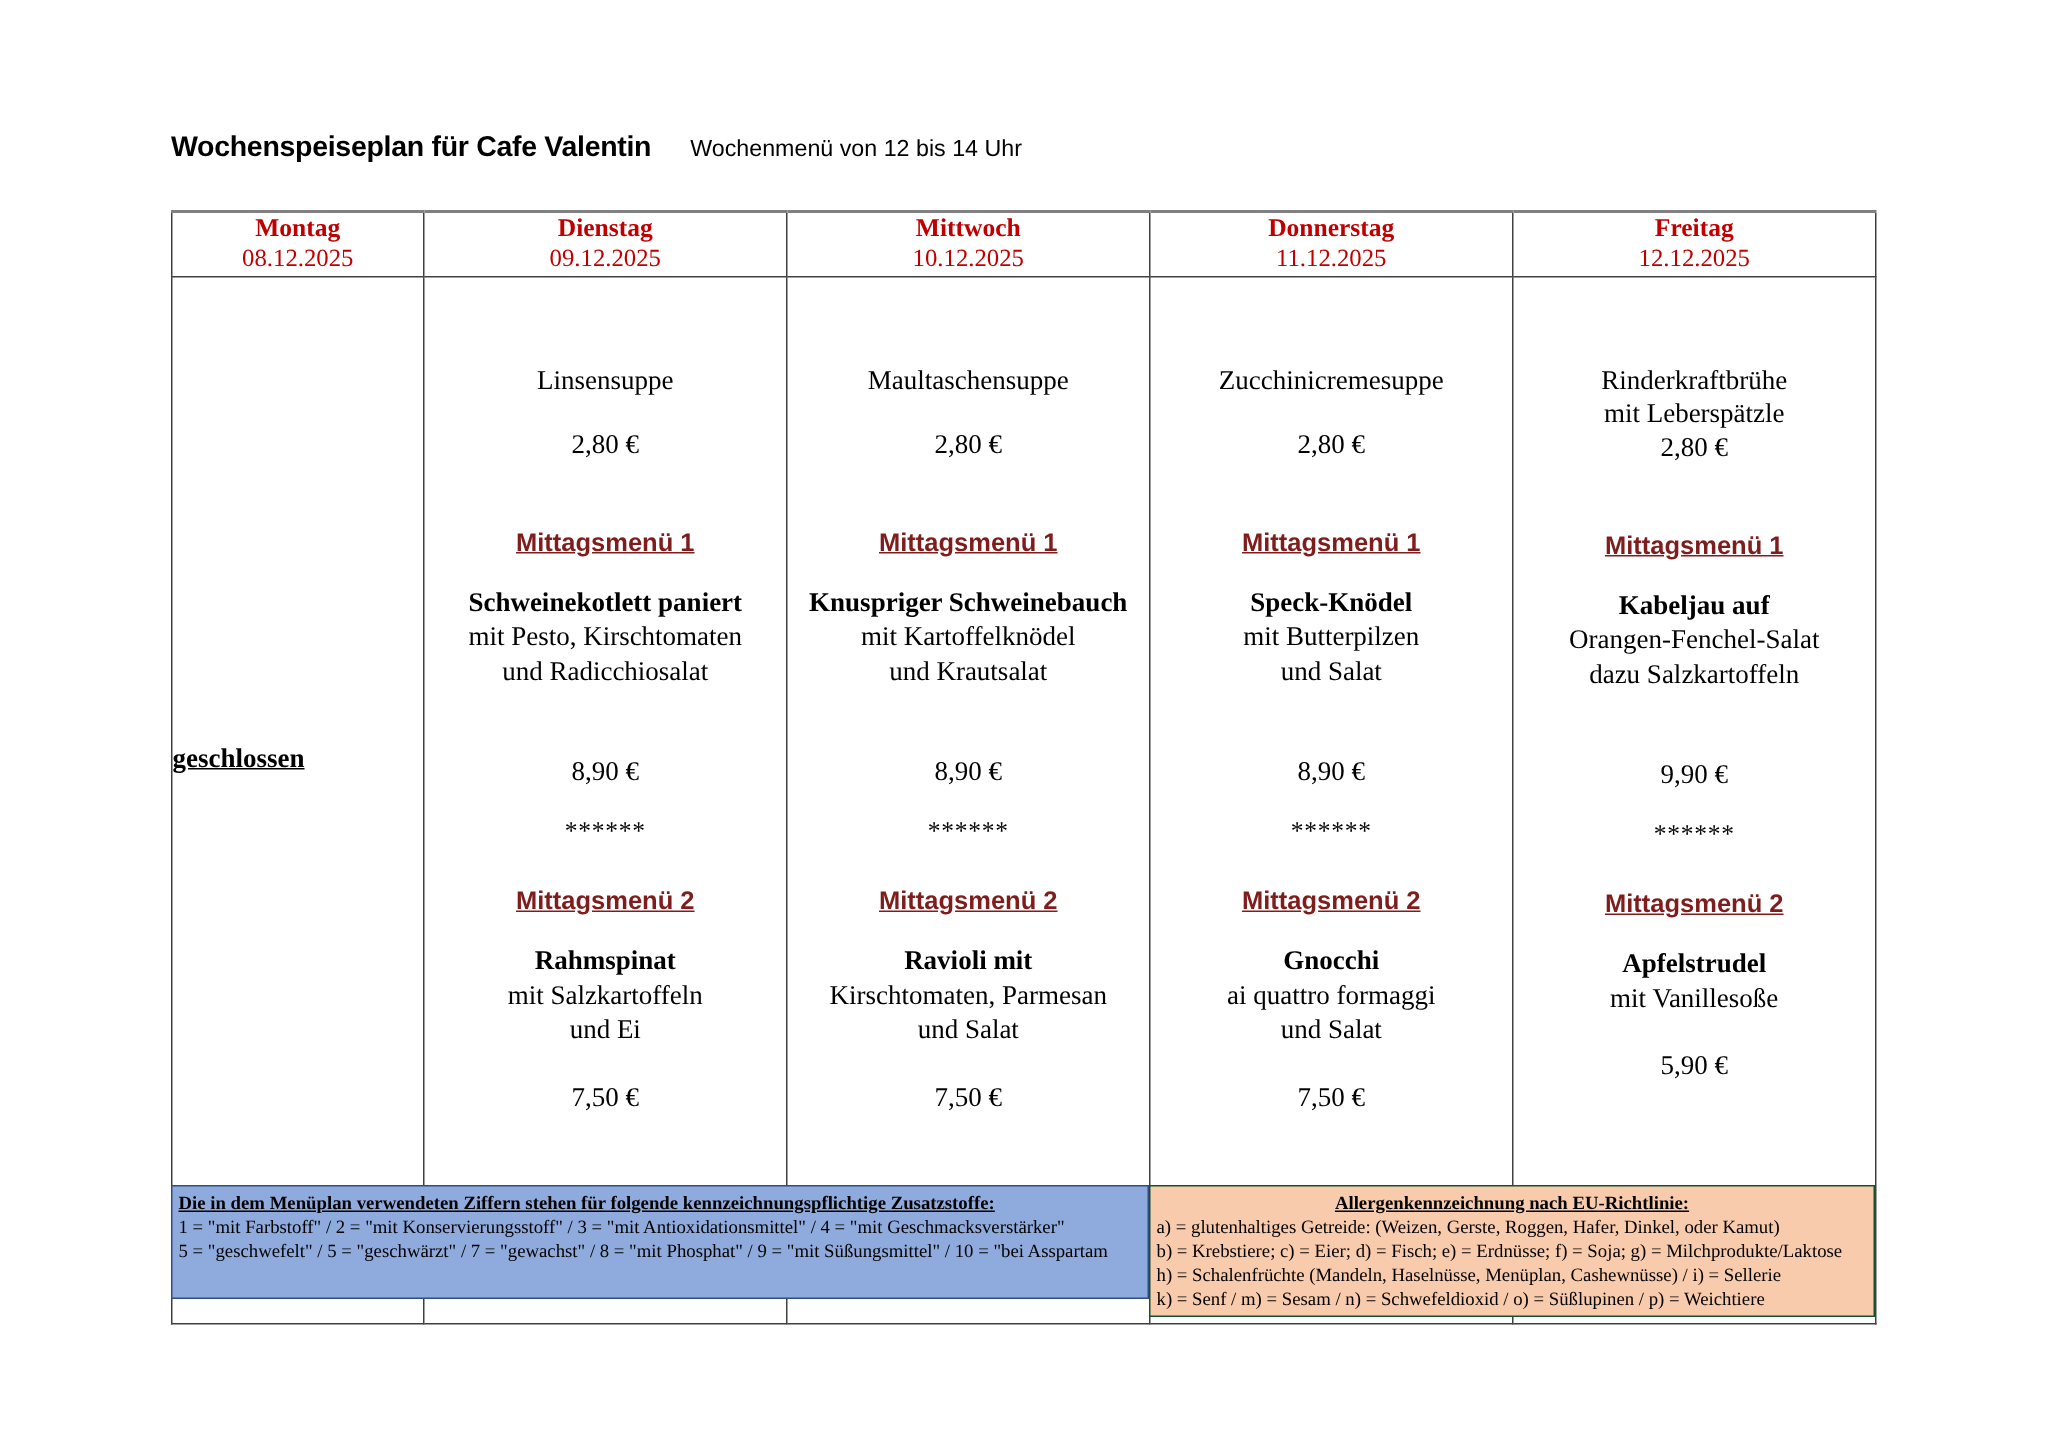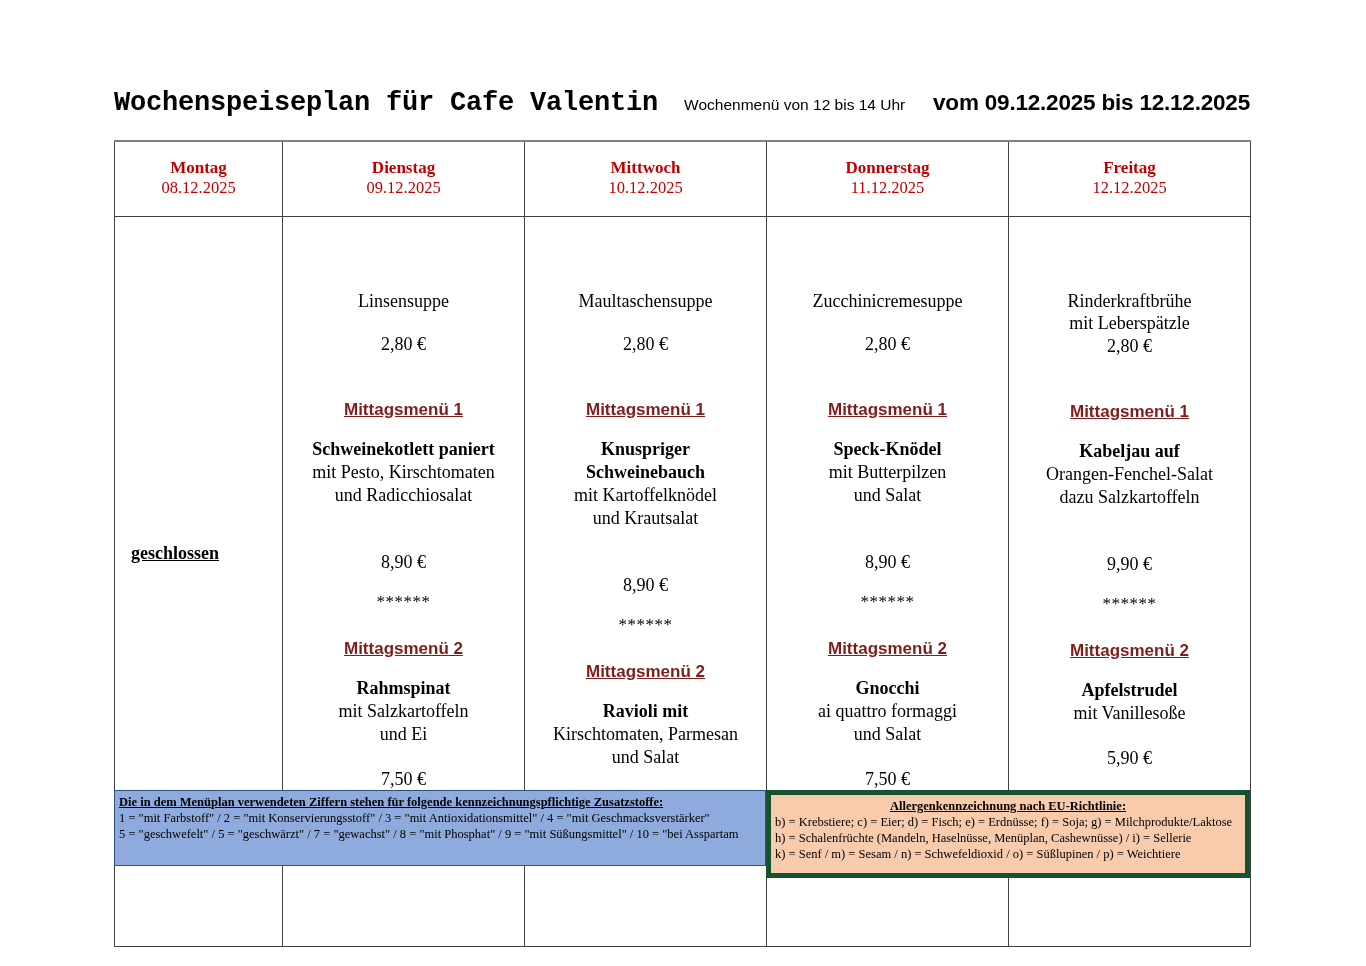--- a/index.html
+++ b/index.html
@@ -20,23 +20,23 @@
   .header {
     position: absolute;
     left: 114px;
     top: 88px;
     width: 1136px;
     height: 34px;
     display: flex;
     align-items: baseline;
   }
   .title-main {
-    font-family: Liberation Mono, monospace;
-    font-weight: bold;
-    font-size: 27px;
+    font-family: Liberation Sans, sans-serif;
+    font-weight: bold;
+    font-size: 19px;
     letter-spacing: -0.2px;
     white-space: nowrap;
   }
   .title-sub {
     font-family: "Liberation Sans", sans-serif;
     font-size: 15.5px;
     margin-left: 26px;
     white-space: nowrap;
   }
   .title-range {
@@ -51,21 +51,21 @@
   
   .plan-table {
     position: absolute;
     left: 114px;
     top: 140px;
     width: 1136px;
     border-collapse: collapse;
     table-layout: fixed;
   }
   .plan-table td, .plan-table th {
-    padding: 16px;
+    padding: 0;
     vertical-align: top;
     border: 1px solid #404040;
   }
   .plan-table .outer-top { border-top: 2px solid #808080; }
   .plan-table .col-mon { width: 168px; }
   .plan-table .col-day { width: 242px; }
 
   
   .day-head {
     height: 42px;
@@ -174,21 +174,21 @@
     width: 652px;
     height: 76px;
     background: #8FAADC;
     border: 1px solid #2f4f7f;
   }
   .box-allergens {
     left: 652px;
     width: 484px;
     height: 88px;
     background: #F8CBAD;
-    border: 5px solid #14532d;
+    border: 1px solid #14532d;
   }
   .box-head {
     font-weight: bold;
     font-size: 12.5px;
     line-height: 16px;
     text-decoration: underline;
     font-family: "Liberation Serif", serif;
   }
   .box-allergens .box-head { text-align: center; }
   .box-line {
@@ -196,21 +196,20 @@
     line-height: 16px;
     white-space: nowrap;
   }
 </style>
 </head>
 <body>
 
 <div class="header">
   <span class="title-main">Wochenspeiseplan für Cafe Valentin</span>
   <span class="title-sub">Wochenmenü von 12 bis 14 Uhr</span>
-  <span class="title-range">vom 09.12.2025 bis 12.12.2025</span>
 </div>
 
 <table class="plan-table">
   <colgroup>
     <col class="col-mon">
     <col class="col-day">
     <col class="col-day">
     <col class="col-day">
     <col class="col-day">
   </colgroup>
@@ -326,18 +325,19 @@
 <div class="footer-zone">
 
   <div class="box box-additives">
     <div class="box-head">Die in dem Menüplan verwendeten Ziffern stehen für folgende kennzeichnungspflichtige Zusatzstoffe:</div>
     <div class="box-line">1 = "mit Farbstoff" / 2 = "mit Konservierungsstoff" / 3 = "mit Antioxidationsmittel" / 4 = "mit Geschmacksverstärker"</div>
     <div class="box-line">5 = "geschwefelt" / 5 = "geschwärzt" / 7 = "gewachst" / 8 = "mit Phosphat" / 9 = "mit Süßungsmittel" / 10 = "bei Asspartam</div>
   </div>
 
   <div class="box box-allergens">
     <div class="box-head">Allergenkennzeichnung nach EU-Richtlinie:</div>
+    <div class="box-line">a) = glutenhaltiges Getreide:  (Weizen, Gerste, Roggen, Hafer, Dinkel, oder Kamut)</div>
     <div class="box-line">b) = Krebstiere; c) = Eier;  d) = Fisch;  e) = Erdnüsse;  f) = Soja;  g) = Milchprodukte/Laktose</div>
     <div class="box-line">h) = Schalenfrüchte (Mandeln, Haselnüsse, Menüplan, Cashewnüsse) / i) = Sellerie</div>
     <div class="box-line">k) = Senf /  m) = Sesam /  n) = Schwefeldioxid /  o) = Süßlupinen /  p) = Weichtiere</div>
   </div>
 
 </div>
 
 </body></html>

